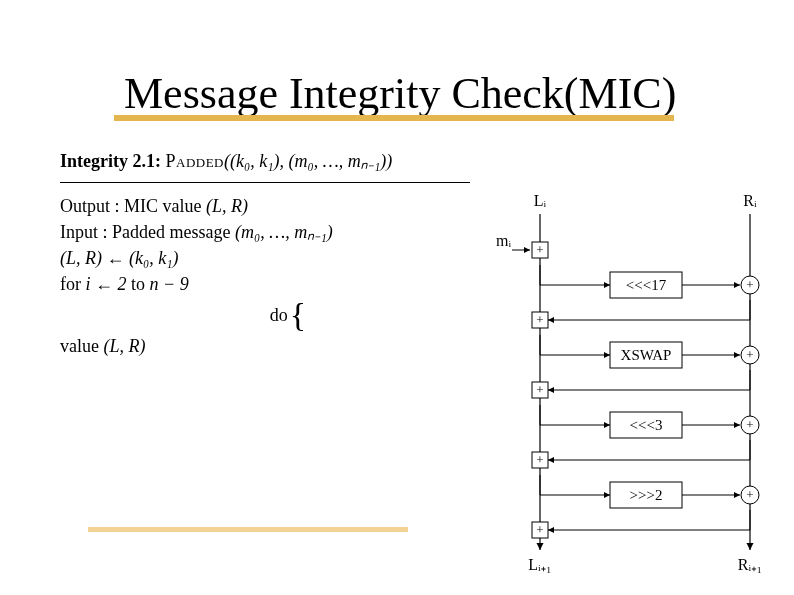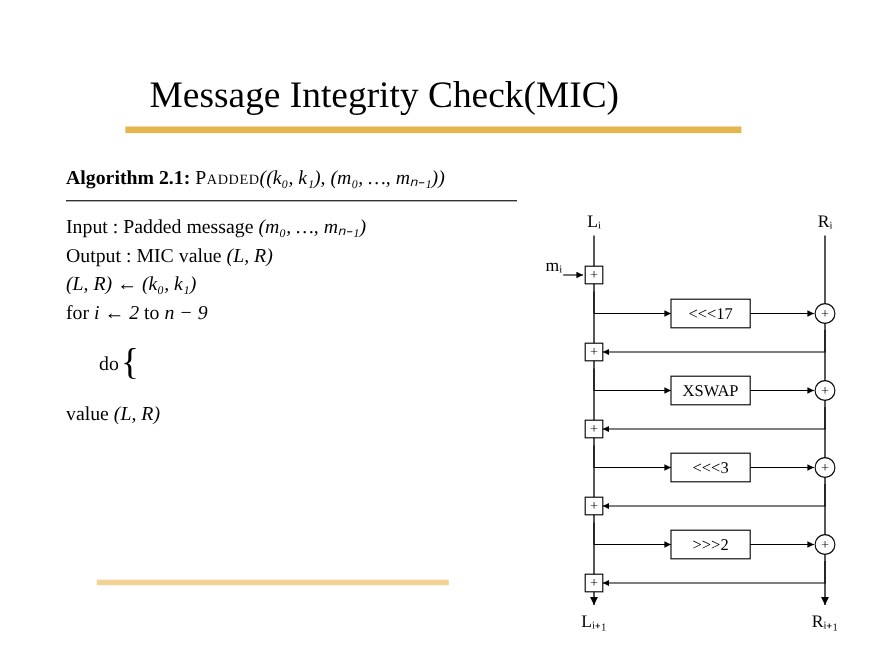--- a/index.html
+++ b/index.html
@@ -11,23 +11,23 @@
     background: #fff;
     color: #000;
     position: relative;
   }
   .slide {
     position: absolute;
     inset: 0;
   }
   .title {
     position: absolute;
-    left: 136px;
+    left: 124px;
     top: 68px;
-    font-size: 34px;
+    font-size: 44px;
     font-weight: normal;
   }
   .rule-orange-1 {
     position: absolute;
     left: 114px;
     top: 115px;
     width: 560px;
     height: 6px;
     background: #e6b64e;
   }
@@ -57,21 +57,22 @@
     height: 1px;
     background: #000;
     margin: 2px 0 10px 0;
     width: 410px;
   }
   .algo .row { display: block; }
   .algo .indent { padding-left: 30px; }
   .algo .brace-wrap {
     display: flex;
     align-items: center;
-    margin: 19px 0;
+    margin: 4px 0;
+    justify-content: center;
   }
   .algo .brace {
     font-size: 34px;
     line-height: 0.8;
     margin: 0 4px 0 2px;
   }
   .algo .brace-col .row { line-height: 1.35; }
   .it { font-style: italic; font-family: Liberation Serif, serif; }
   .diagram {
     position: absolute;
@@ -83,30 +84,30 @@
 </style>
 </head>
 <body>
 
 <div class="slide">
   <div class="title">Message Integrity Check(MIC)</div>
   <div class="rule-orange-1"></div>
 
   <div class="algo">
     <div class="hdr">
-      <span class="bold">Algorithm 2.1:</span>
+      <span class="bold">Integrity 2.1:</span>
       <span class="sc">Padded</span><span class="it">((k₀, k₁), (m₀, …, mₙ₋₁))</span>
     </div>
     <div class="underline-row"></div>
 
     <div class="row">
+      <span class="bold">Output : MIC value</span> <span class="it">(L, R)</span>
+    </div>
+    <div class="row">
       <span class="bold">Input : Padded message</span> <span class="it">(m₀, …, mₙ₋₁)</span>
-    </div>
-    <div class="row">
-      <span class="bold">Output : MIC value</span> <span class="it">(L, R)</span>
     </div>
     <div class="row it">(L, R) ← (k₀, k₁)</div>
     <div class="row">
       <span class="bold">for </span><span class="it"> i ← 2</span> to <span class="it">n − 9</span>
     </div>
     <div class="brace-wrap indent">
       <span>do</span>
       <span class="brace">{</span>
       <span class="brace-col">
       </span>

